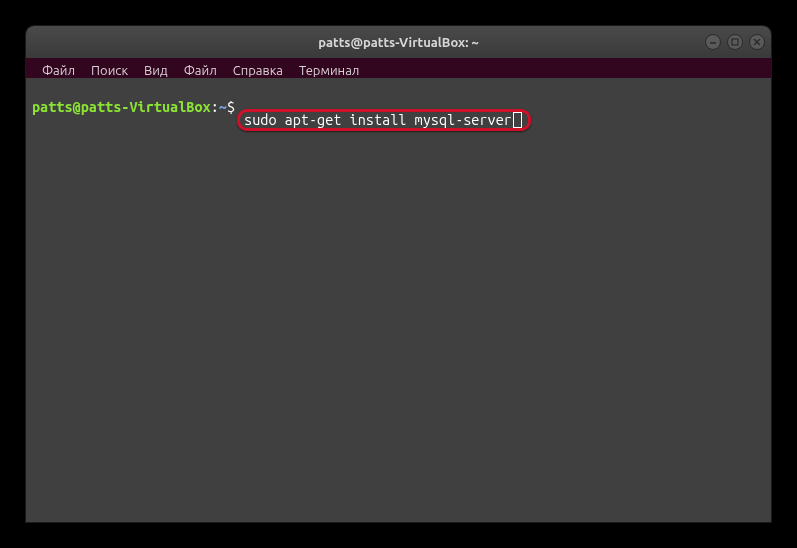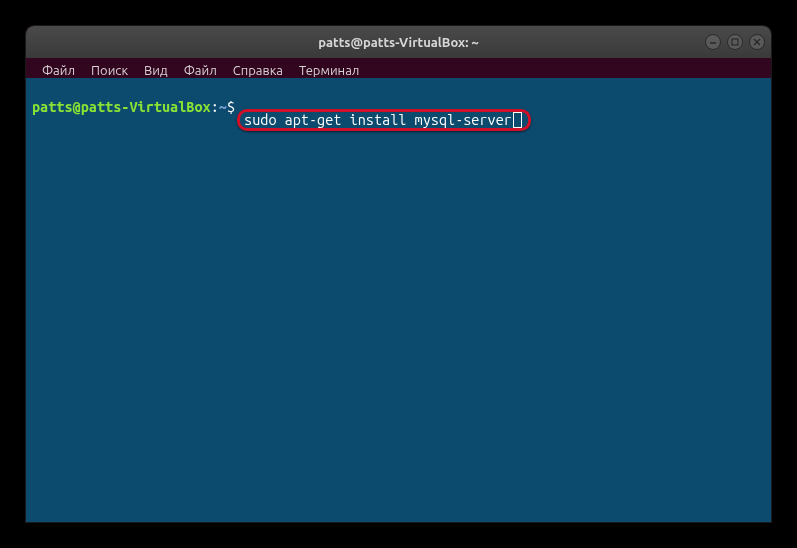--- a/index.html
+++ b/index.html
@@ -78,21 +78,21 @@
       font-size: 13px;
       padding: 2px 8px;
       cursor: pointer;
     }
     .terminal-body {
       position: absolute;
       top: 52px;
       left: 0;
       right: 0;
       bottom: 0;
-      background: #0c4a6e;
+      background: #404040;
       padding: 4px 6px;
       font-size: 14.5px;
       line-height: 18px;
     }
     .prompt-line {
       display: flex;
       align-items: center;
       white-space: pre;
     }
     .prompt-user {

